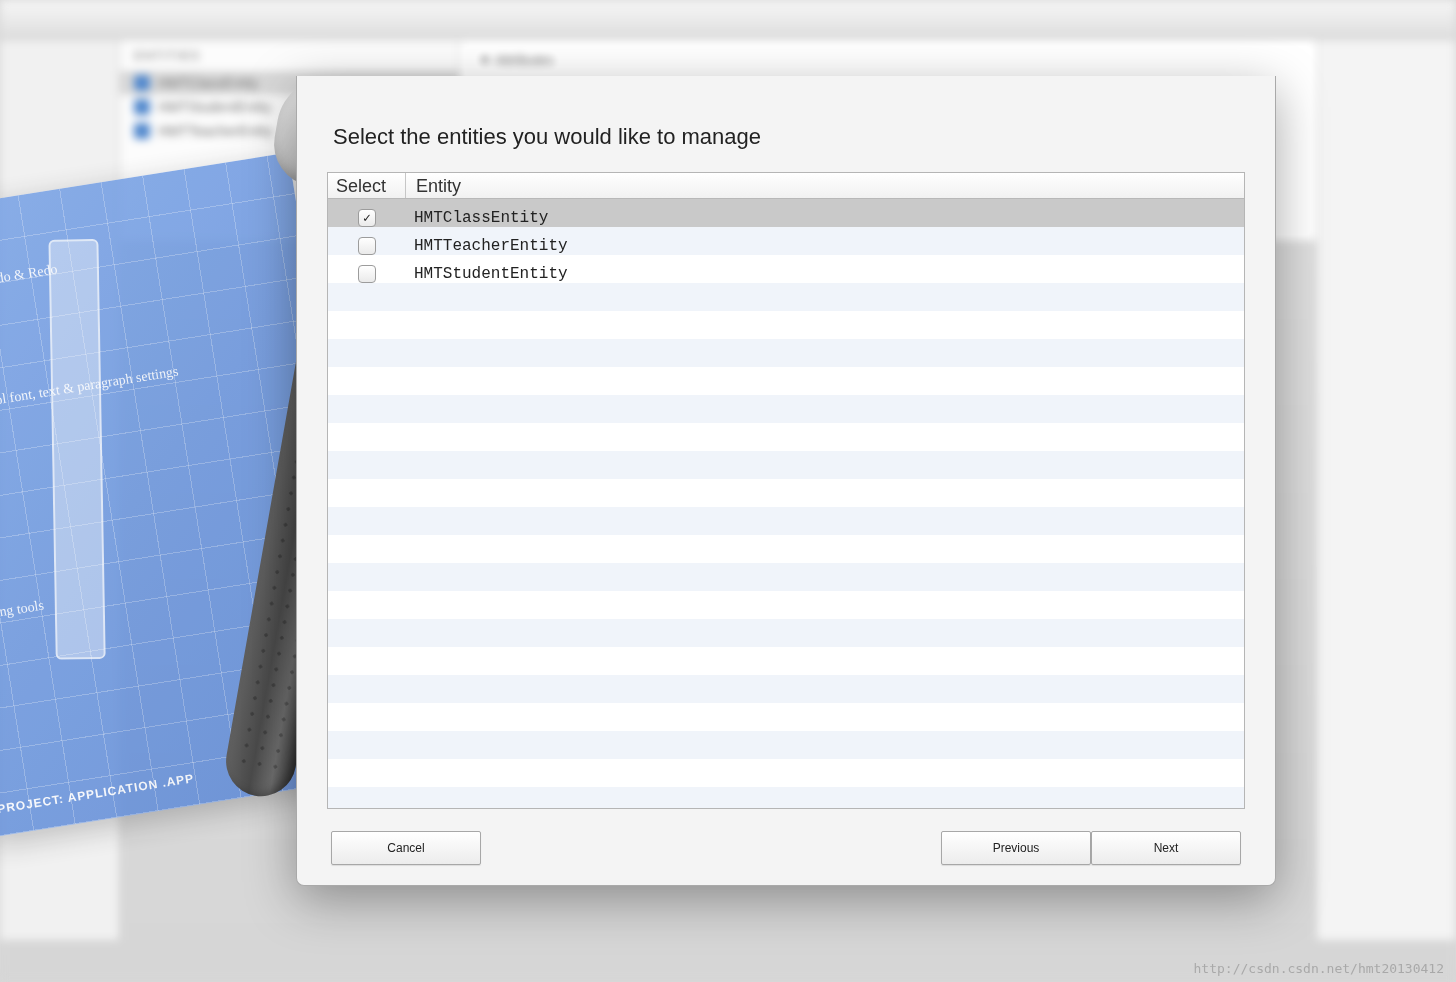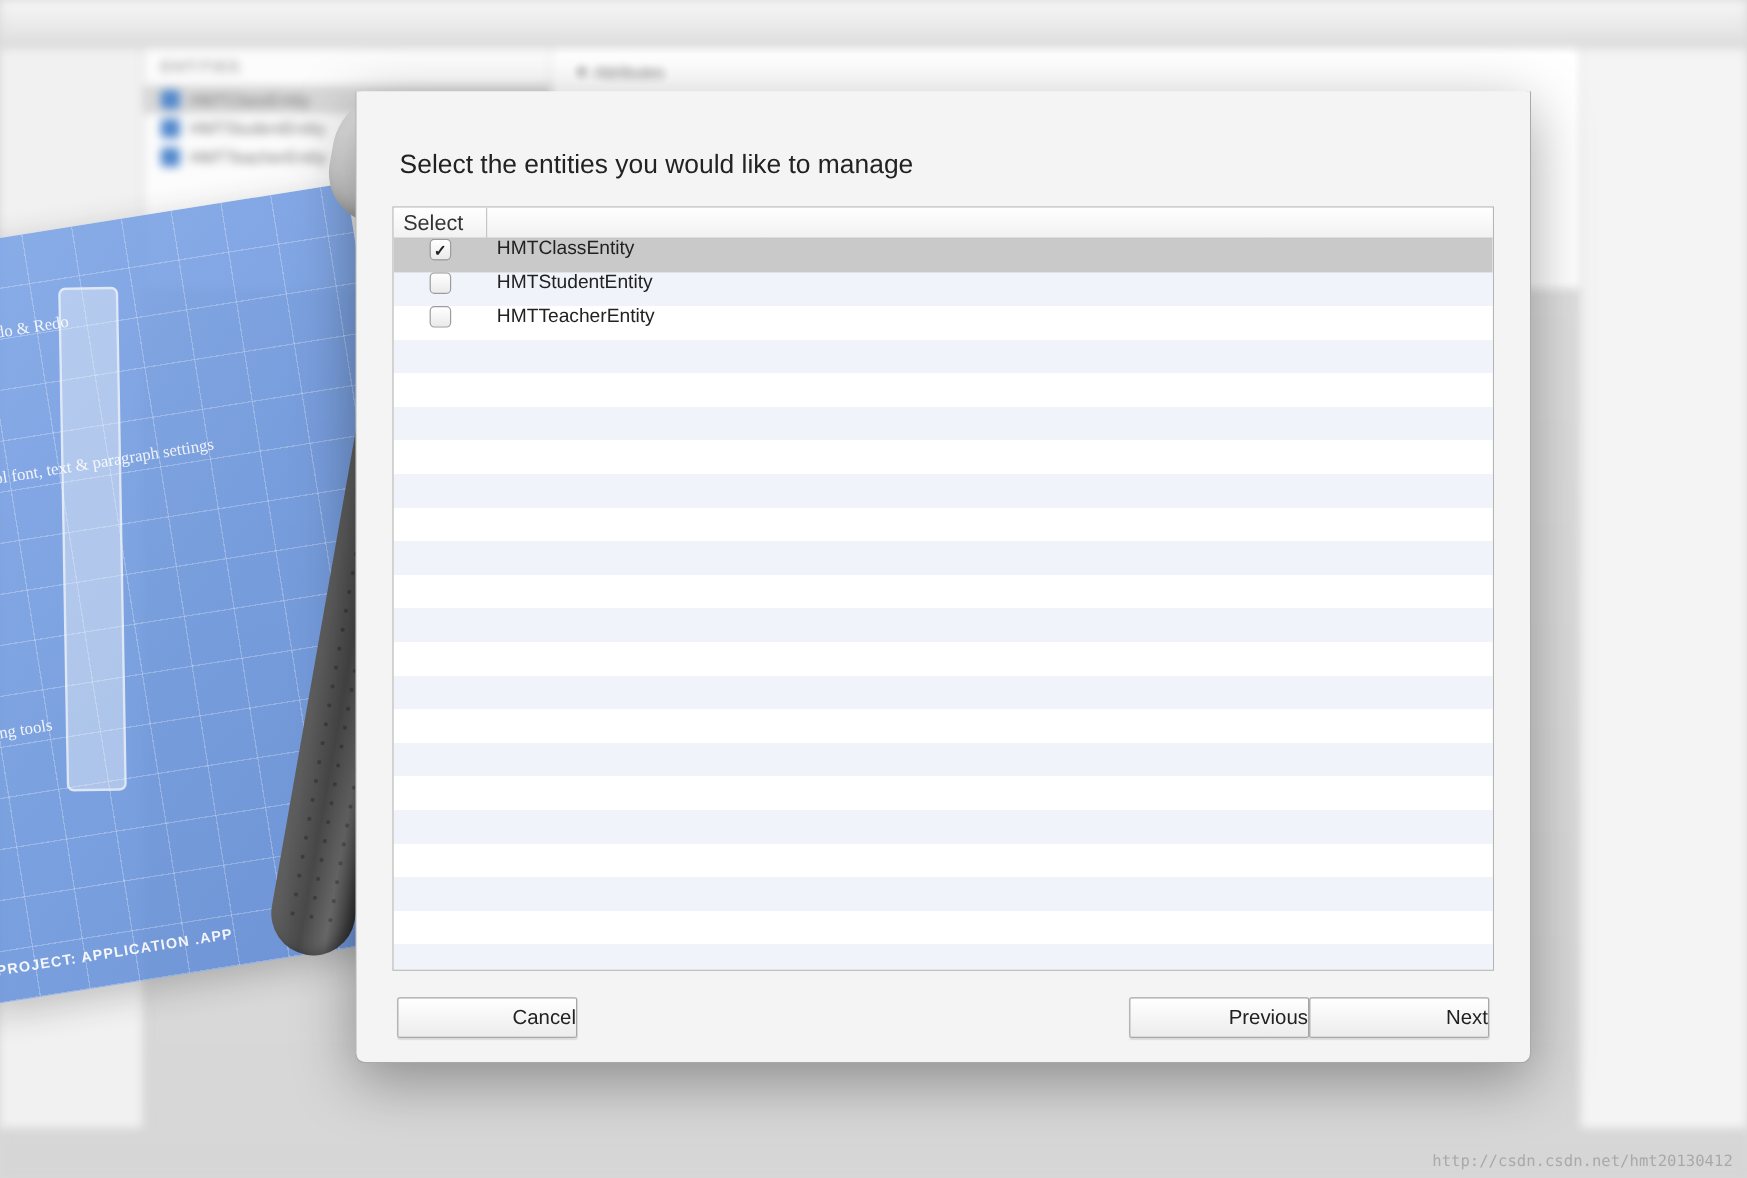--- a/index.html
+++ b/index.html
@@ -219,24 +219,25 @@
         180deg,
         #ffffff 0px,
         #ffffff 28px,
         #f0f4fa 28px,
         #f0f4fa 56px
       );
     }
     .row {
       position: relative;
       display: flex;
-      align-items: flex-start;
+      align-items: flex-end;
       height: 28px;
       font-size: 16px;
       color: #222;
+      font-family: Liberation Mono, monospace;
     }
     .row.selected {
       background: #c9c9c9;
     }
     .cell-select {
       width: 78px;
       display: flex;
       justify-content: center;
       align-items: center;
     }
@@ -273,25 +274,24 @@
     }
     .button-bar .right-group {
       display: flex;
     }
     .btn {
       min-width: 150px;
       height: 34px;
       border: 1px solid #a7a7a7;
       border-radius: 2px;
       background: linear-gradient(180deg, #ffffff, #ececec);
-      font-size: 17px;
+      font-size: 12px;
       color: #222;
       cursor: pointer;
       box-shadow: 0 1px 1px rgba(0,0,0,0.1);
-      text-align: right;
     }
 
     .watermark {
       position: absolute;
       right: 12px;
       bottom: 6px;
       font-size: 13px;
       color: #a9a9a9;
       font-family: monospace;
     }
@@ -340,43 +340,44 @@
   <div class="hammer-handle"></div>
   <div class="hammer-head"></div>
 </div>
 
 <div class="dialog">
   <div class="dialog-title">Select the entities you would like to manage</div>
 
   <div class="table-wrapper">
     <div class="table-header">
       <div class="col-select-h">Select</div>
+      <div class="col-entity-h">Entity</div>
     </div>
     <div class="table-body">
       <div class="stripe-bg"></div>
 
       <div class="row selected">
         <div class="cell-select">
           <span class="checkbox checked"></span>
         </div>
         <div class="cell-entity">HMTClassEntity</div>
       </div>
 
       <div class="row">
         <div class="cell-select">
           <span class="checkbox"></span>
         </div>
-        <div class="cell-entity">HMTStudentEntity</div>
+        <div class="cell-entity">HMTTeacherEntity</div>
       </div>
 
       <div class="row">
         <div class="cell-select">
           <span class="checkbox"></span>
         </div>
-        <div class="cell-entity">HMTTeacherEntity</div>
+        <div class="cell-entity">HMTStudentEntity</div>
       </div>
     </div>
   </div>
 
   <div class="button-bar">
     <button class="btn">Cancel</button>
     <div class="right-group">
       <button class="btn">Previous</button>
       <button class="btn">Next</button>
     </div>

